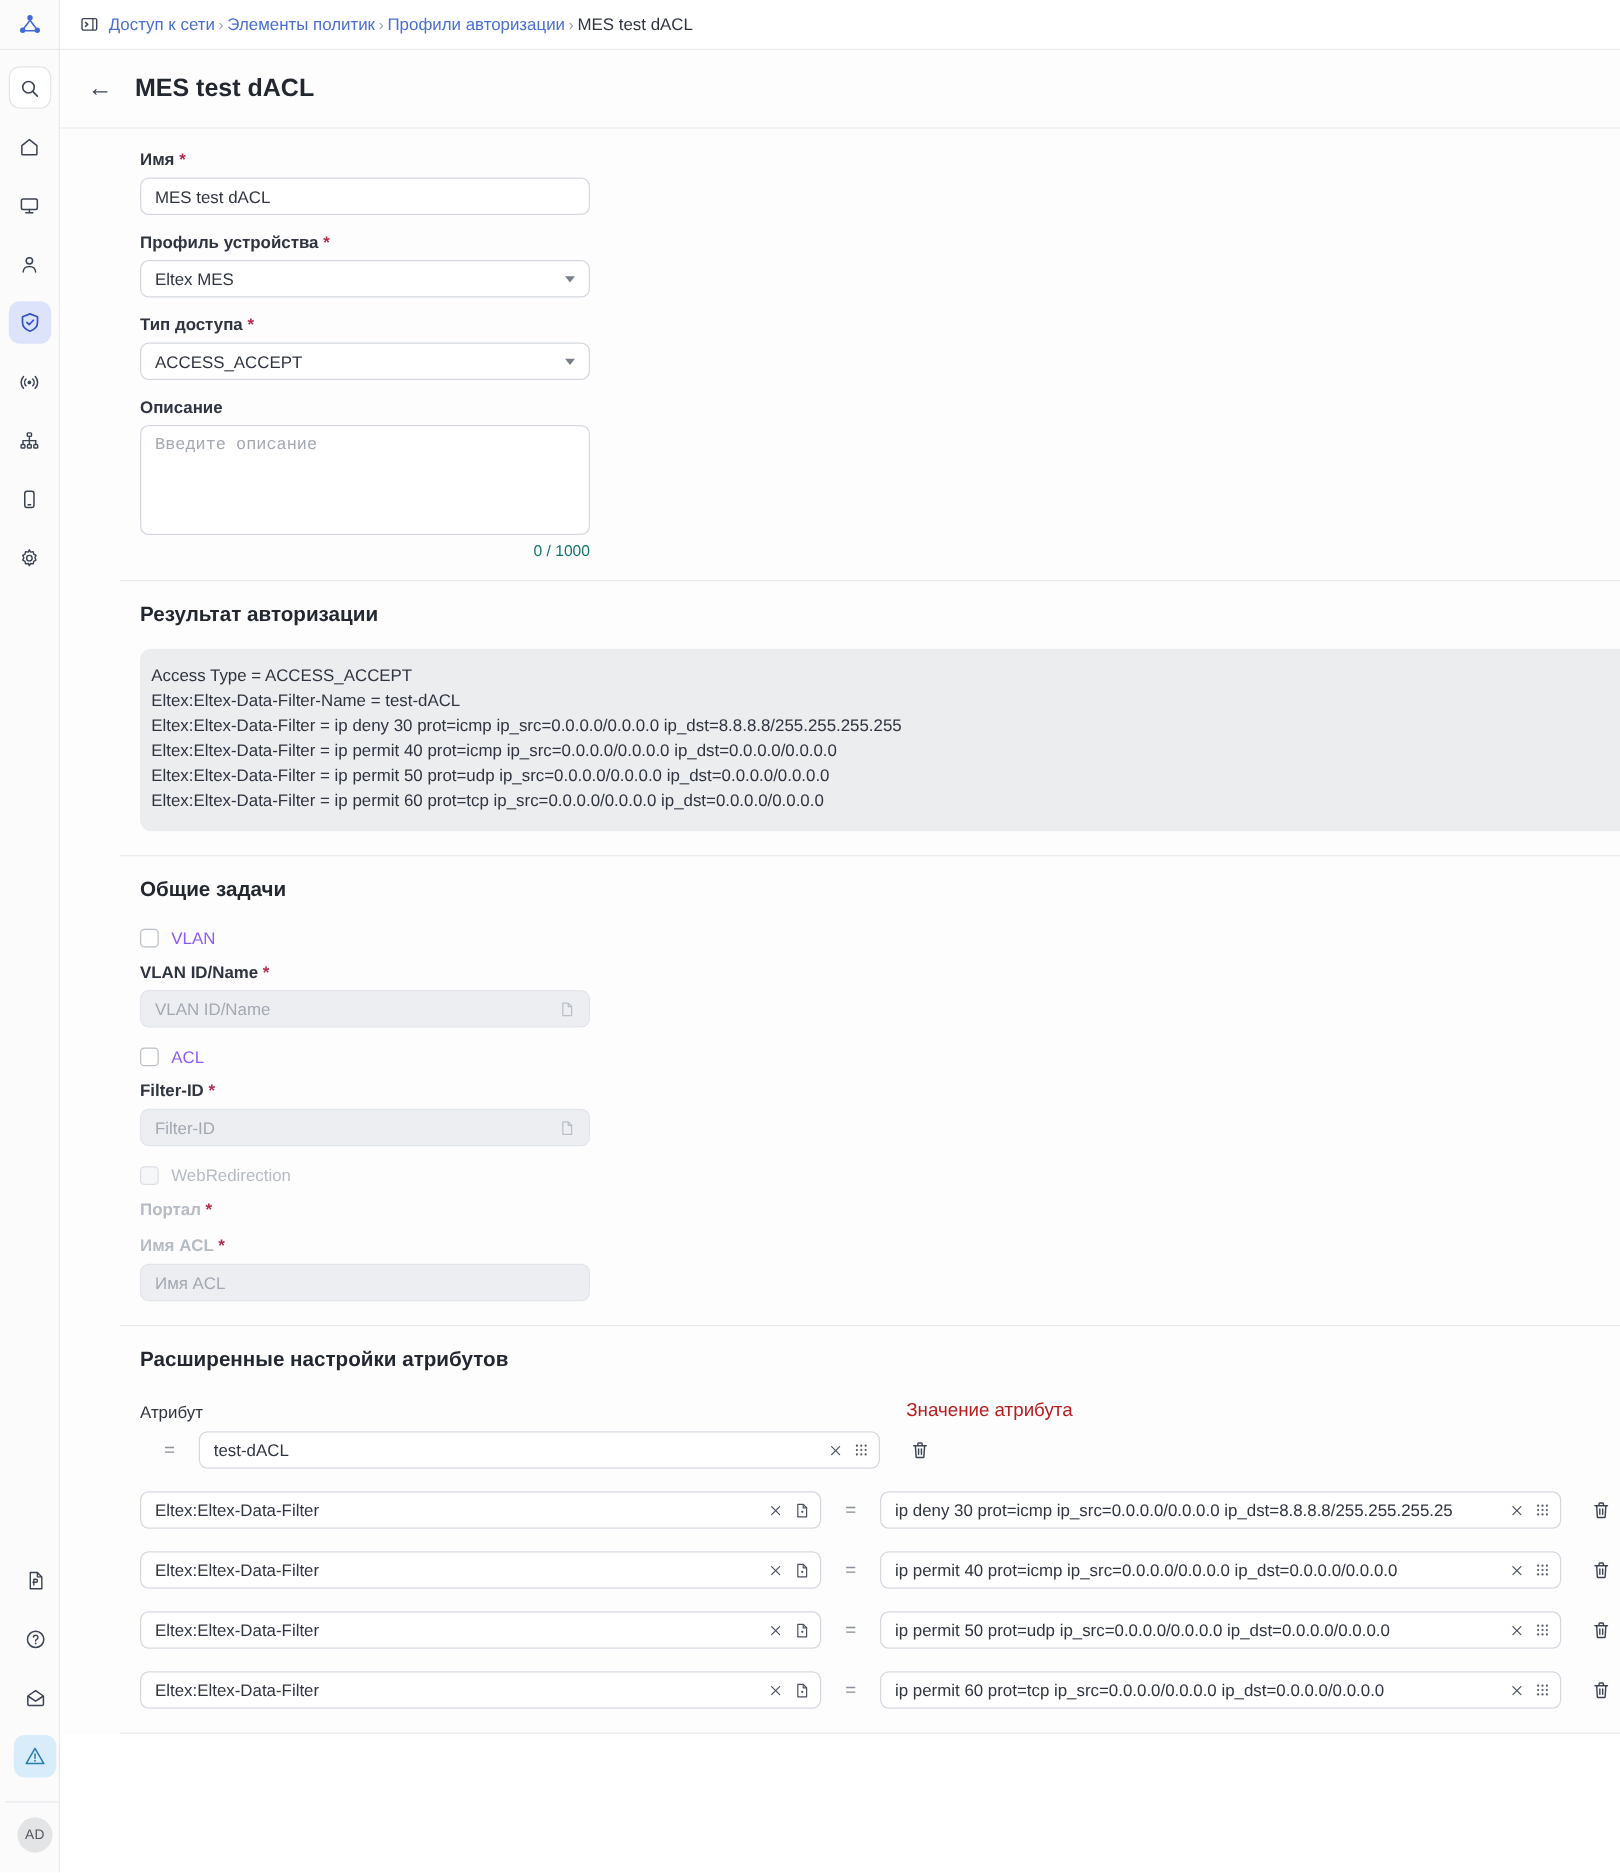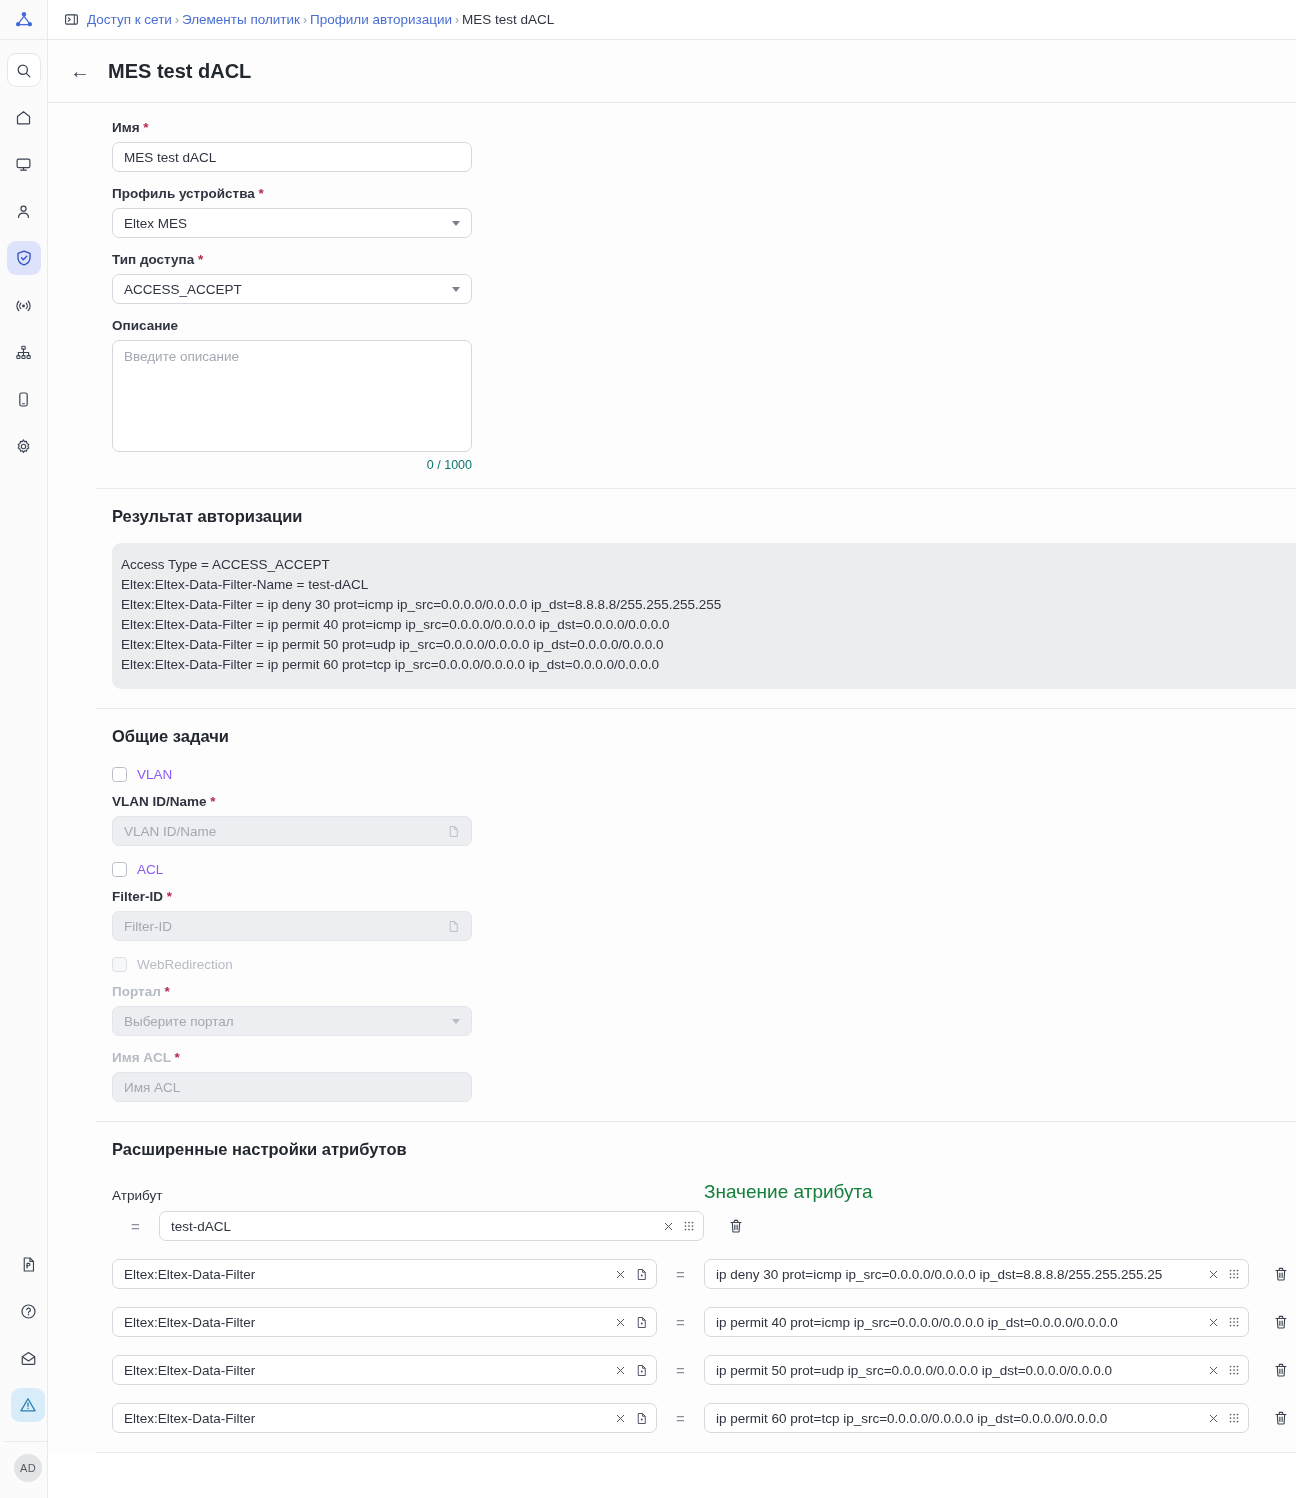--- a/index.html
+++ b/index.html
@@ -86,22 +86,23 @@
 
   .input, .select, .textarea {
     width: 360px; height: 30px;
     border: 1px solid #d5d9df; border-radius: 7px;
     background: #fff; font-size: 13.5px; color: #2f3440;
     padding: 0 11px; display: flex; align-items: center;
     font-family: "Liberation Sans", sans-serif;
   }
   .select { justify-content: space-between; cursor: pointer; }
   .textarea {
-    height: 112px; align-items: flex-start; padding-top: 8px;
+    height: 88px; align-items: flex-start; padding-top: 8px;
     color: #a3a8b2;
+    font-family: Liberation Mono, monospace;
   }
   .counter { width: 360px; text-align: right; font-size: 12.5px; color: #0f766e; margin-top: 6px; }
   .caret {
     width: 0; height: 0; border-left: 4.5px solid transparent;
     border-right: 4.5px solid transparent; border-top: 5.5px solid #7b818c;
   }
   .caret.dim { border-top-color: #b6bbc4; }
 
   .input.disabled, .select.disabled {
     background: #eceef1; border-color: #e2e5e9; color: #a3a8b2;
@@ -129,21 +130,21 @@
   .cb-label { font-size: 13.5px; color: #8b5cf6; }
   .cb-label.dim { color: #b6bbc4; }
 
   .in-field-icon {
     color: #b9bec7; display: flex; align-items: center; cursor: pointer;
   }
 
   
   .attr-head { display: flex; align-items: flex-end; }
   .col-attr-h { width: 545px; font-size: 13.5px; color: #2f3440; }
-  .col-val-h { width: 545px; font-size: 19px; color: #15803d; margin-left: 47px; }
+  .col-val-h { width: 545px; font-size: 15px; color: #b91c1c; margin-left: 68px; }
 
   .attr-row { display: flex; align-items: center; }
   .ac-input {
     width: 545px; height: 30px;
     border: 1px solid #d5d9df; border-radius: 7px; background: #fff;
     display: flex; align-items: center; padding: 0 8px 0 11px;
     font-size: 13.5px; color: #2f3440; overflow: hidden;
   }
   .ac-text { flex: 1; white-space: nowrap; overflow: hidden; }
   .ac-icons { display: flex; align-items: center; gap: 9px; margin-left: 6px; color: #4b5160; }
@@ -378,24 +379,20 @@
           </div>
         </div>
 
         <div class="cb-row" style="margin-top:16px;">
           <span class="cb dim"></span>
           <span class="cb-label dim">WebRedirection</span>
         </div>
 
         <div class="field" style="margin-top:12px;">
           <span class="flabel dim"><span>Портал</span> <span class="req">*</span></span>
-          <div class="select disabled">
-            <span class="ph">Выберите портал</span>
-            <span class="caret dim"></span>
-          </div>
         </div>
 
         <div class="field" style="margin-top:14px;">
           <span class="flabel dim"><span>Имя ACL</span> <span class="req">*</span></span>
           <div class="input disabled">
             <span class="ph">Имя ACL</span>
           </div>
         </div>
       </div>
 

